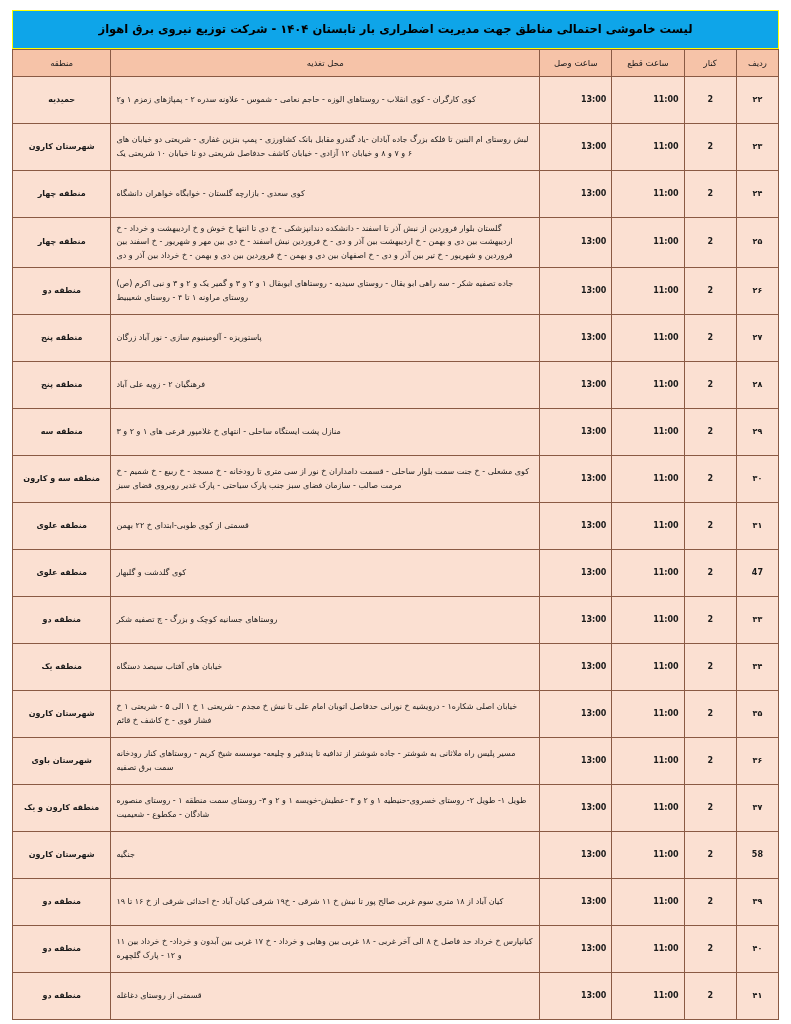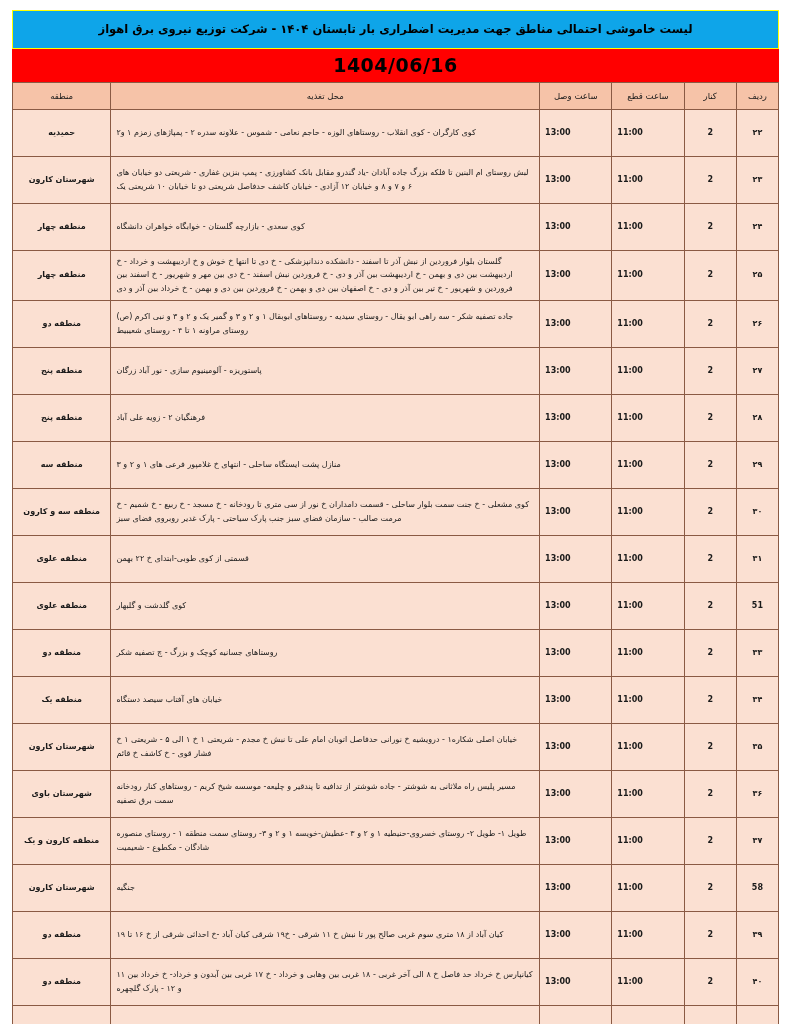--- a/index.html
+++ b/index.html
@@ -67,21 +67,21 @@
     height: 38px;
     line-height: 1.7;
   }
   td.col-row,
   td.col-block {
     text-align: center;
     font-size: 9px;
     font-weight: bold;
   }
   td.col-time {
-    text-align: left;
+    text-align: right;
     font-size: 11px;
     font-weight: bold;
     direction: ltr;
     font-family: "DejaVu Sans", "Liberation Sans", sans-serif;
   }
   td.col-zone {
     text-align: center;
     font-size: 9px;
     font-weight: bold;
   }
@@ -99,21 +99,20 @@
   col.c-desc  { width: 427px; }
   col.c-zone  { width: 98px; }
 </style>
 </head>
 <body>
 
 <div class="page">
 
   <div class="title-bar">لیست خاموشی احتمالی مناطق جهت مدیریت اضطراری بار تابستان ۱۴۰۴ - شرکت توزیع نیروی برق اهواز</div>
 
-  <div class="date-bar">1404/06/16</div>
 
   <table class="schedule">
     <colgroup>
       <col class="c-row">
       <col class="c-block">
       <col class="c-off">
       <col class="c-on">
       <col class="c-desc">
       <col class="c-zone">
     </colgroup>
@@ -202,21 +201,21 @@
         </tr>
         <tr>
           <td class="col-row">۳۱</td>
           <td class="col-block">2</td>
           <td class="col-time">11:00</td>
           <td class="col-time">13:00</td>
           <td class="col-desc">قسمتی از کوی طوبی-ابتدای خ ۲۲ بهمن</td>
           <td class="col-zone">منطقه علوی</td>
         </tr>
         <tr>
-          <td class="col-row">51</td>
+          <td class="col-row">47</td>
           <td class="col-block">2</td>
           <td class="col-time">11:00</td>
           <td class="col-time">13:00</td>
           <td class="col-desc">کوی گلدشت و گلبهار</td>
           <td class="col-zone">منطقه علوی</td>
         </tr>
         <tr>
           <td class="col-row">۳۳</td>
           <td class="col-block">2</td>
           <td class="col-time">11:00</td>

